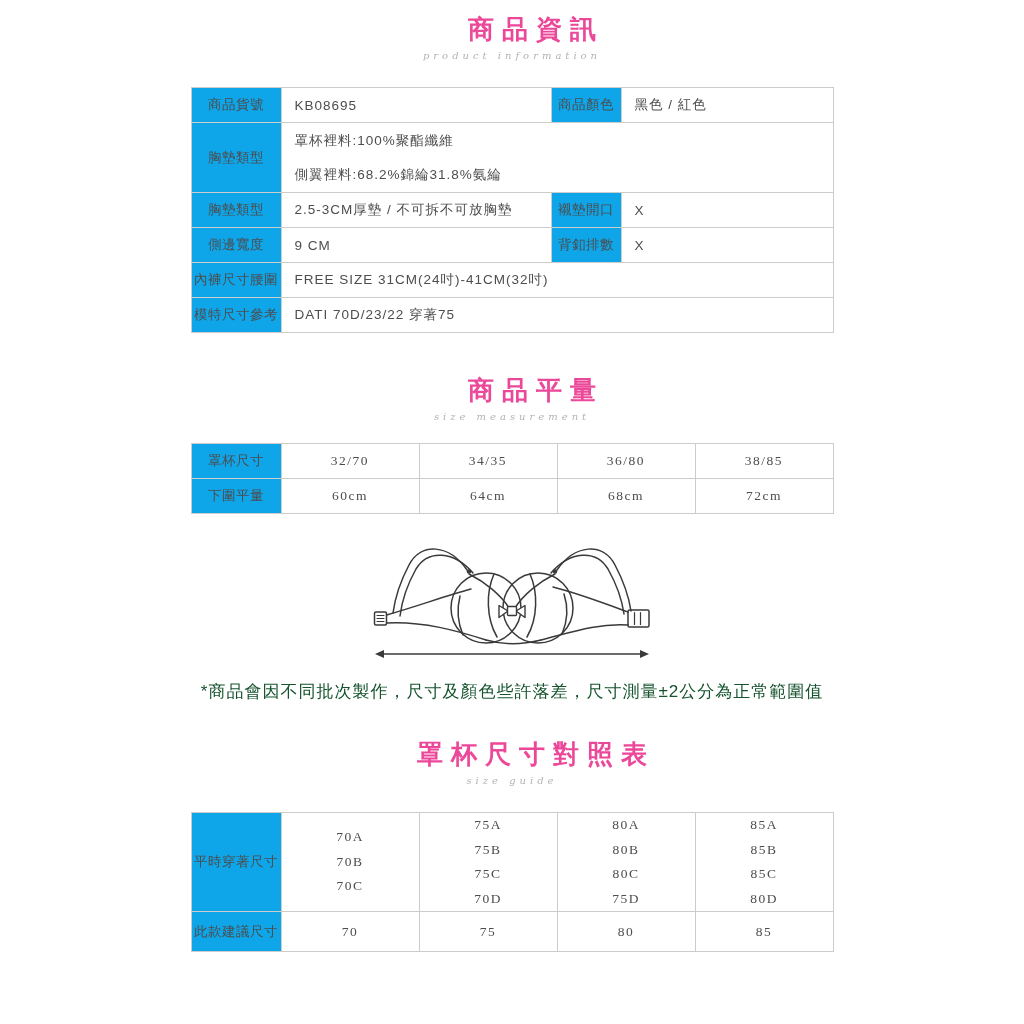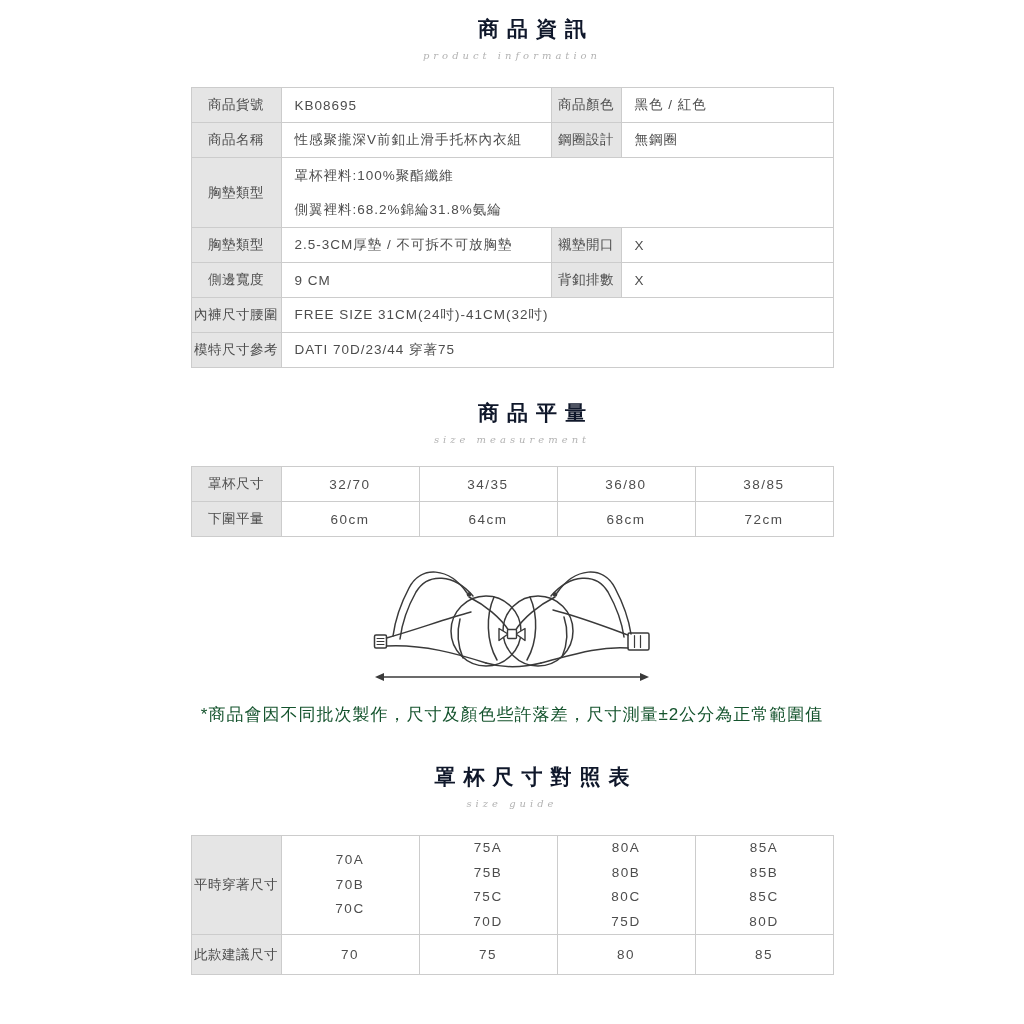--- a/index.html
+++ b/index.html
@@ -6,51 +6,51 @@
   html, body { margin: 0; padding: 0; }
   body {
     width: 1024px; height: 1024px;
     background: #ffffff;
     font-family: "Liberation Sans", "DejaVu Sans", sans-serif;
     color: #4d4d4d;
     overflow: hidden;
   }
   .section-header { text-align: center; }
   .sec-title {
-    font-size: 21px; font-weight: bold; color: #0f172a;
+    font-size: 26px; font-weight: bold; color: #ec4899;
     letter-spacing: 8px; text-indent: 8px; line-height: 26px; padding-left: 40px;
   }
   .sec-sub {
     font-family: "DejaVu Serif", serif; font-style: italic;
     font-size: 10px; color: #b3b3b3; letter-spacing: 4px;
     margin-top: 4px; line-height: 19px;
   }
   .hd1 { padding-top: 16px; }
-  .hd2 { margin-top: 32px; }
+  .hd2 { margin-top: 44px; }
   .hd3 { margin-top: 38px; }
 
   table {
     border-collapse: collapse; table-layout: fixed;
     width: 642px; margin: 0 auto;
   }
   .t1 { margin-top: 22px; }
   .t2 { margin-top: 17px; }
   .t3 { margin-top: 22px; }
   td {
     border: 1px solid #cccccc;
     font-size: 13.5px; color: #4d4d4d;
     letter-spacing: 1px;
     padding: 0 6px;
   }
   td.lbl {
-    background: #e5e5e5; text-align: center;
+    background: #0ea5e9; text-align: center;
     letter-spacing: 0.5px; padding: 0 2px;
   }
   td.val { text-align: left; padding-left: 13px; }
-  td.ctr { text-align: center; letter-spacing: 1.5px; }
+  td.ctr { text-align: center; letter-spacing: 1.5px; font-family: Liberation Serif, serif; }
   .h35 td { height: 35px; }
   .h70 td { height: 70px; }
   .h99 td { height: 99px; }
   .h40 td { height: 40px; }
   .pre { white-space: pre-line; }
   .lh-mat { line-height: 2.45; }
   .lh-guide { line-height: 1.82; }
 
   .diagram-wrap { text-align: center; margin-top: 26px; }
   .note {
@@ -73,26 +73,20 @@
       <col style="width:70px">
       <col style="width:212px">
     </colgroup>
   <tbody>
       <tr class="h35">
     <td class="lbl">商品貨號</td>
     <td class="val">KB08695</td>
     <td class="lbl">商品顏色</td>
     <td class="val">黑色 / 紅色</td>
   </tr>
-  <tr class="h35">
-    <td class="lbl">商品名稱</td>
-    <td class="val">性感聚攏深V前釦止滑手托杯內衣組</td>
-    <td class="lbl">鋼圈設計</td>
-    <td class="val">無鋼圈</td>
-  </tr>
   <tr class="h70">
     <td class="lbl">胸墊類型</td>
     <td class="val pre lh-mat" colspan="3">罩杯裡料:100%聚酯纖維
 側翼裡料:68.2%錦綸31.8%氨綸</td>
   </tr>
   <tr class="h35">
     <td class="lbl">胸墊類型</td>
     <td class="val">2.5-3CM厚墊 / 不可拆不可放胸墊</td>
     <td class="lbl">襯墊開口</td>
     <td class="val">X</td>
@@ -102,21 +96,21 @@
     <td class="val">9 CM</td>
     <td class="lbl">背釦排數</td>
     <td class="val">X</td>
   </tr>
   <tr class="h35">
     <td class="lbl">內褲尺寸腰圍</td>
     <td class="val" colspan="3">FREE SIZE 31CM(24吋)-41CM(32吋)</td>
   </tr>
   <tr class="h35">
     <td class="lbl">模特尺寸參考</td>
-    <td class="val" colspan="3">DATI 70D/23/44 穿著75</td>
+    <td class="val" colspan="3">DATI 70D/23/22 穿著75</td>
   </tr>
 </tbody>
   </table>
 
 <div class="section-header hd2">
   <div class="sec-title">商品平量</div>
   <div class="sec-sub">size measurement</div>
 </div>
 
 <table class="t2">

